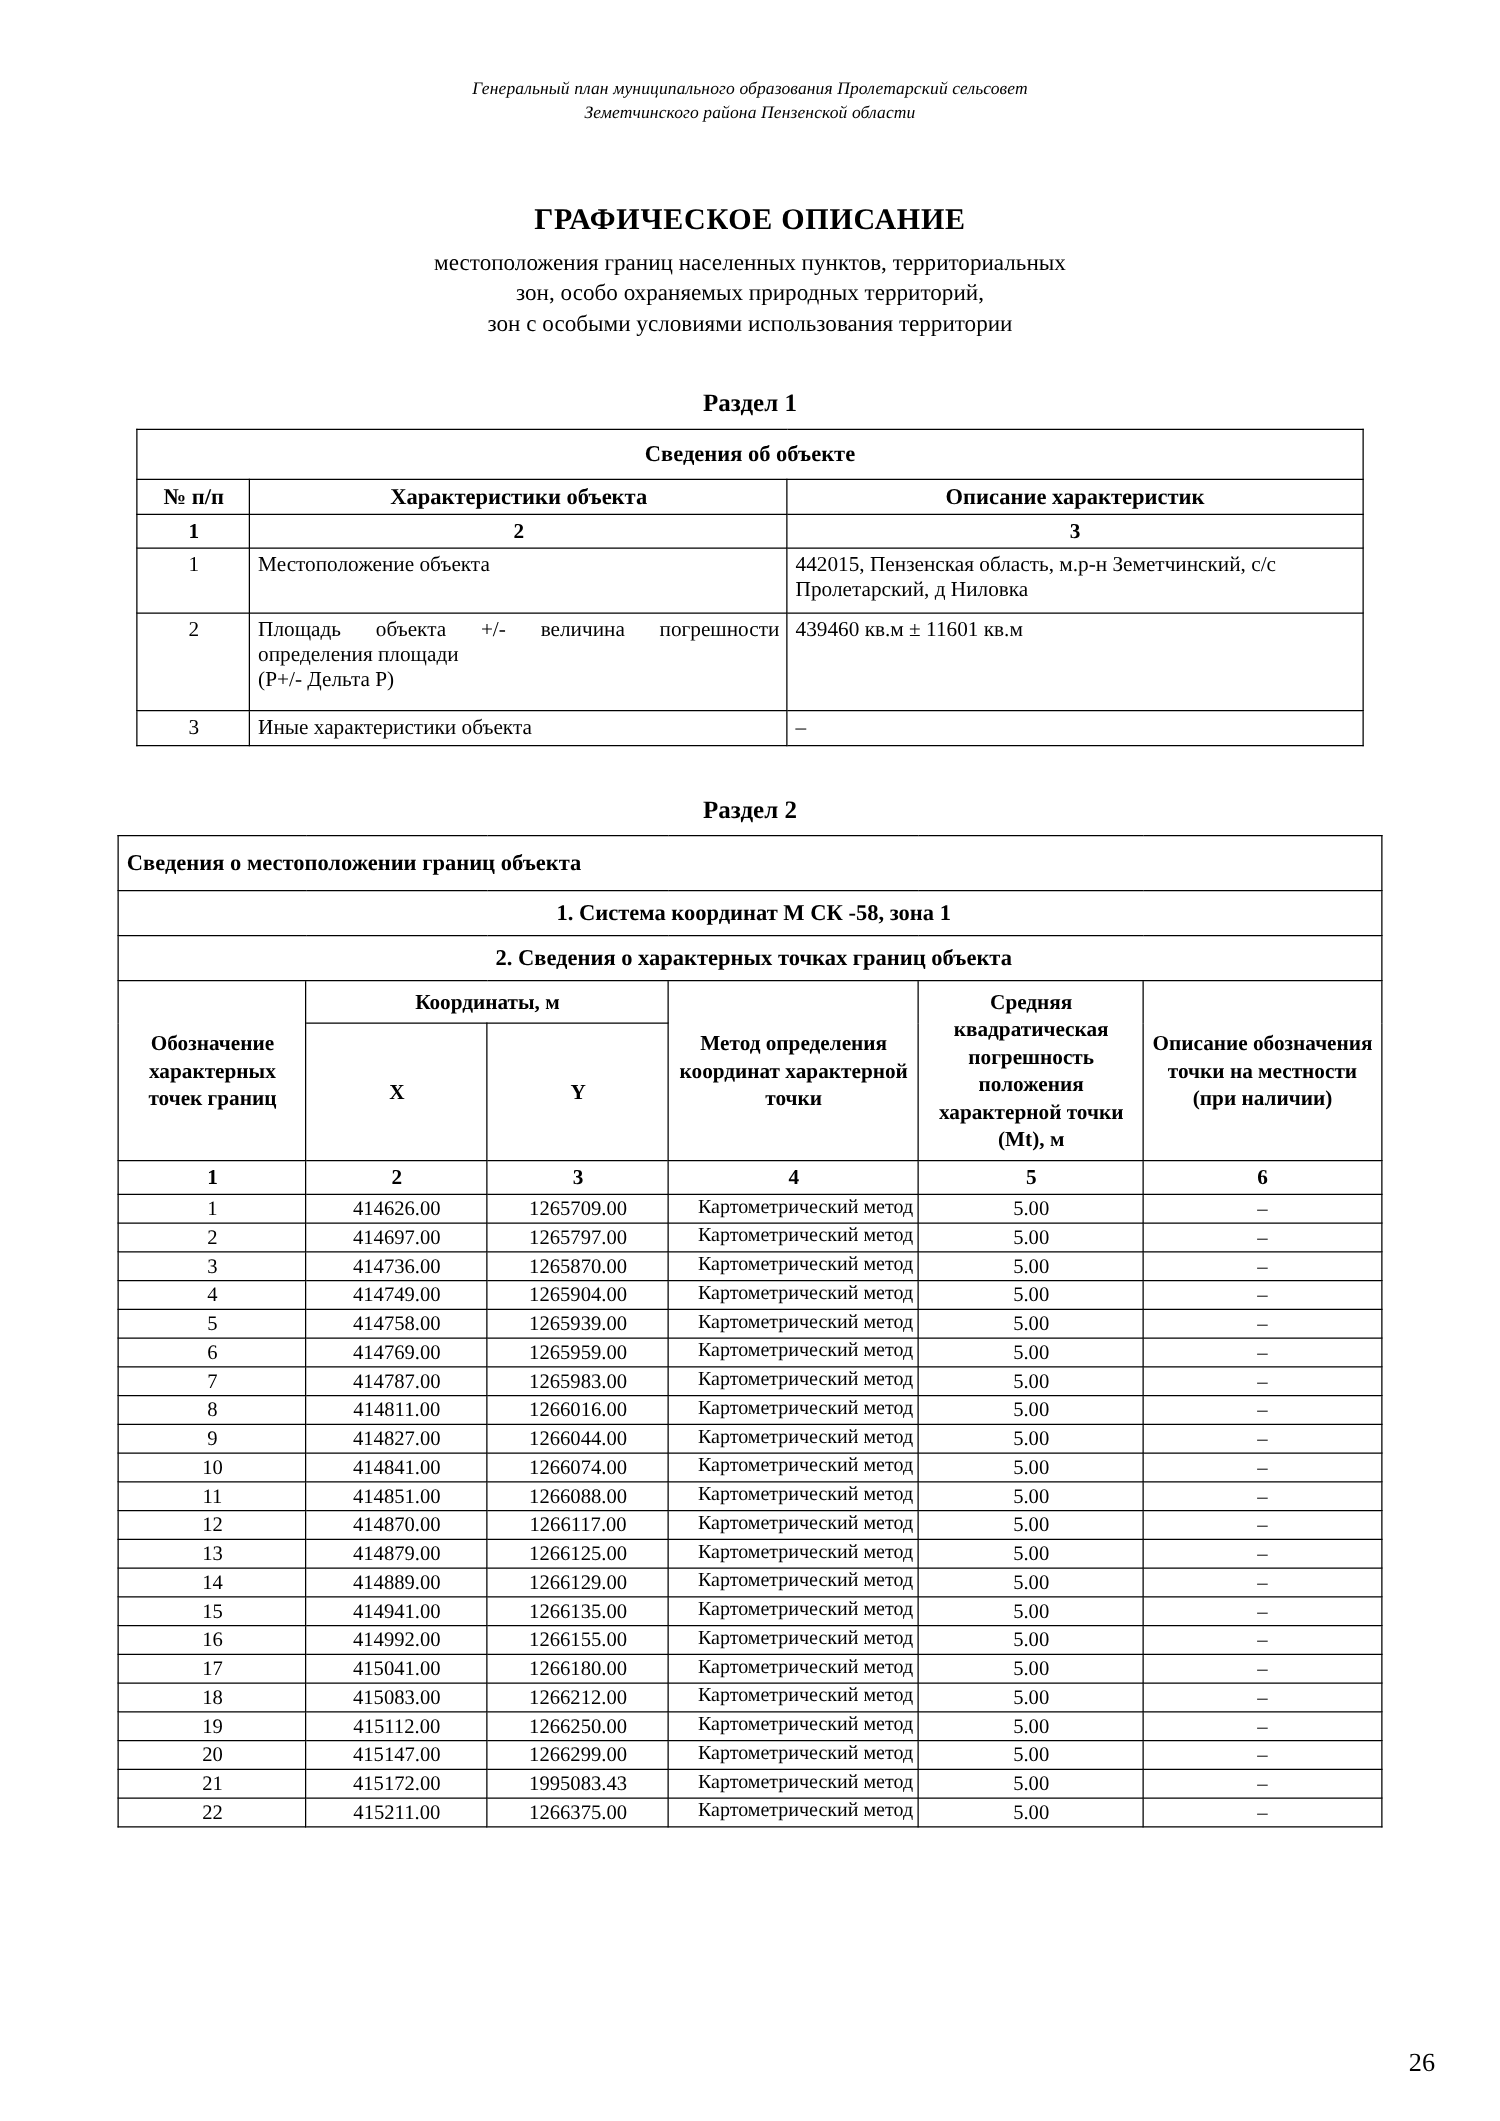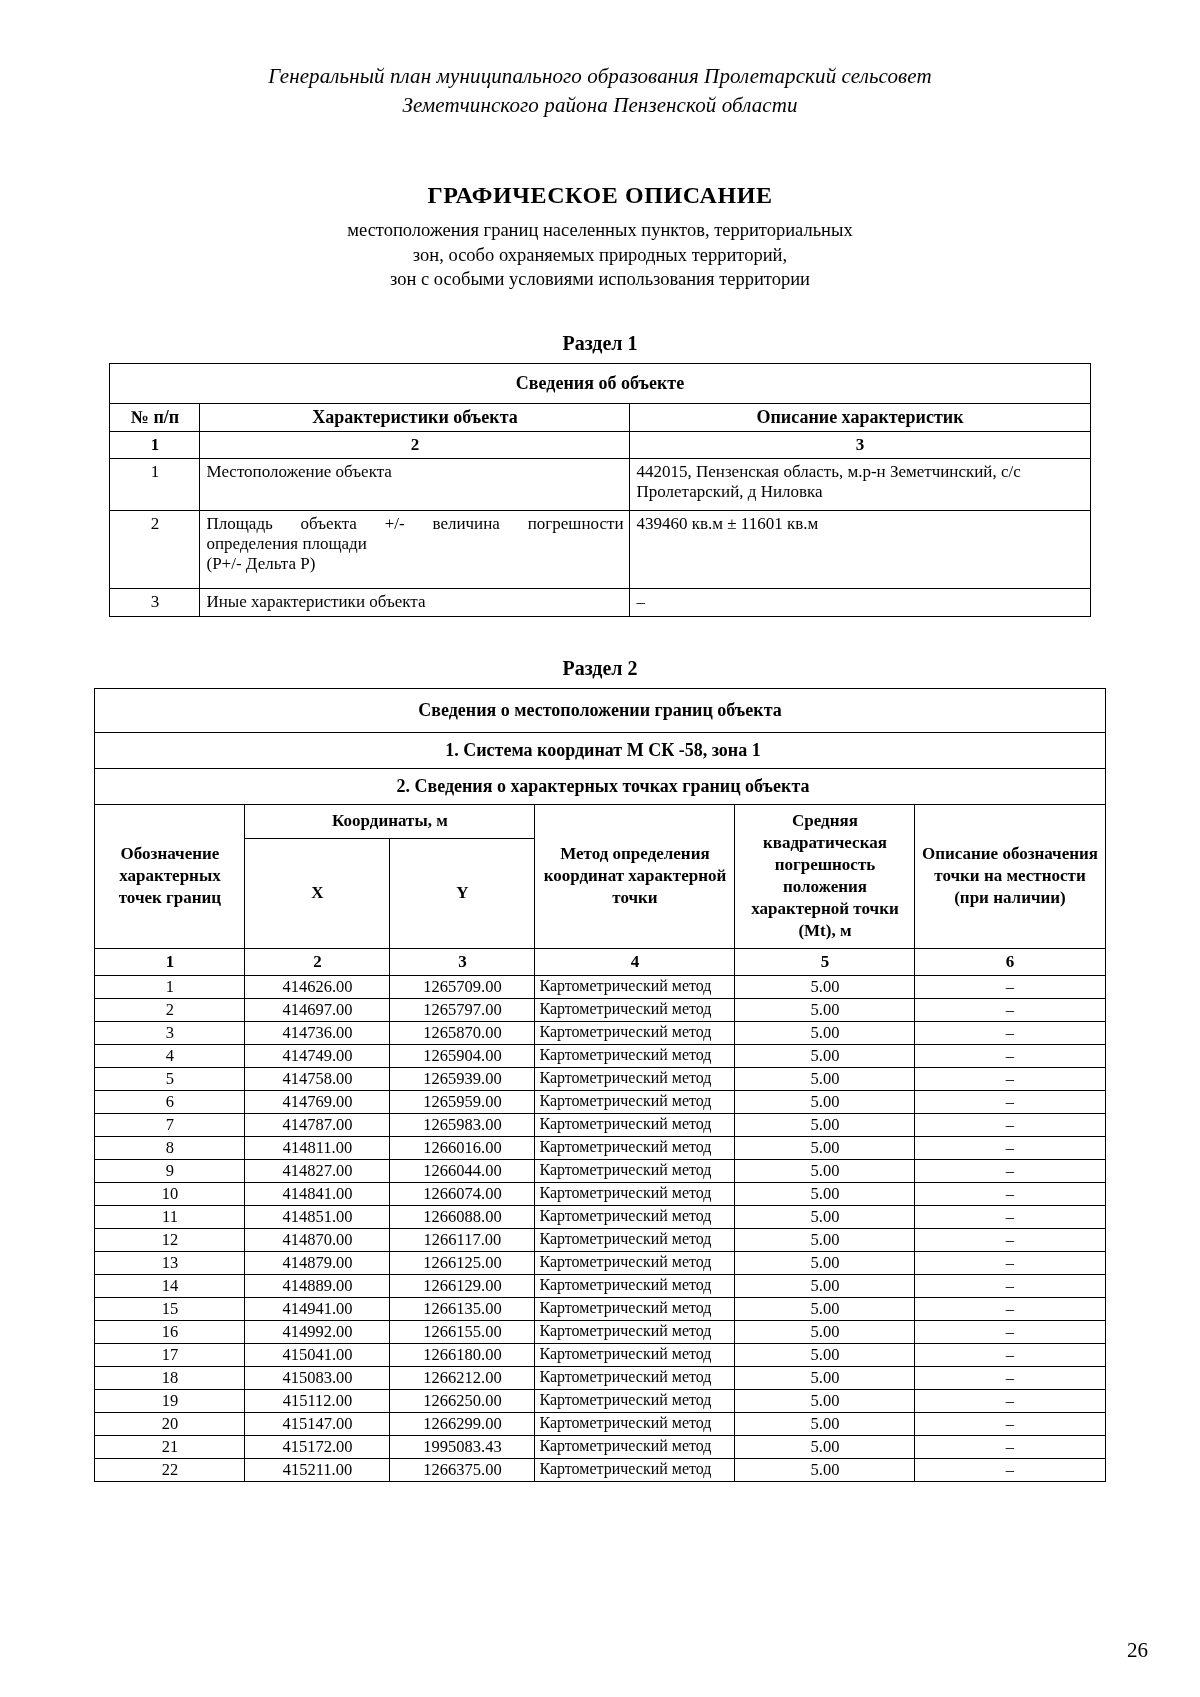--- a/index.html
+++ b/index.html
@@ -11,21 +11,21 @@
     color: #000000;
     position: relative;
     overflow: hidden;
   }
   .page { position: relative; width: 1200px; height: 1697px; padding: 0; }
 
   
   .doc-header {
     text-align: center;
     font-style: italic;
-    font-size: 21px;
+    font-size: 14px;
     line-height: 1.38;
     padding-top: 62px;
     letter-spacing: .1px;
   }
   .doc-header div { white-space: nowrap; }
 
   
   .title-block { text-align: center; margin-top: 62px; }
   .main-title {
     font-size: 24px; font-weight: bold; letter-spacing: .6px;
@@ -63,34 +63,34 @@
   .t1 .hd { text-align: center; font-weight: bold; font-size: 18px; vertical-align: middle; }
   .t1 .numhd { text-align: center; font-weight: bold; font-size: 17px; }
   .t1 .idx { text-align: center; }
   .t1 .justify { text-align: justify; text-align-last: justify; }
   .t1 .plain { text-align: left; }
   .t1 .val { text-align: left; }
 
   
   .t2 { width: 1010px; margin: 0 auto; }
   .t2 .band {
-    text-align: center; font-weight: bold; font-size: 18px;
+    text-align: left; font-weight: bold; font-size: 18px;
     height: 44px; vertical-align: middle;
   }
   .t2 .subband {
     text-align: center; font-weight: bold; font-size: 18px;
     height: 36px; vertical-align: middle; padding-left: 12px;
   }
   .t2 .colhd {
     text-align: center; font-weight: bold; font-size: 17px;
     vertical-align: middle; line-height: 1.3;
   }
   .t2 .numhd { text-align: center; font-weight: bold; font-size: 17px; }
   .t2 td.d { text-align: center; font-size: 16.5px; padding: 1px 4px; }
-  .t2 td.method { text-align: left; font-size: 16px; padding: 1px 4px; font-family: Liberation Serif, serif; }
+  .t2 td.method { text-align: right; font-size: 16px; padding: 1px 4px; font-family: Liberation Serif, serif; }
 
   .page-number {
     position: absolute; right: 52px; bottom: 34px;
     font-size: 21px;
   }
 </style>
 </head>
 <body>
 
 <div class="page">

